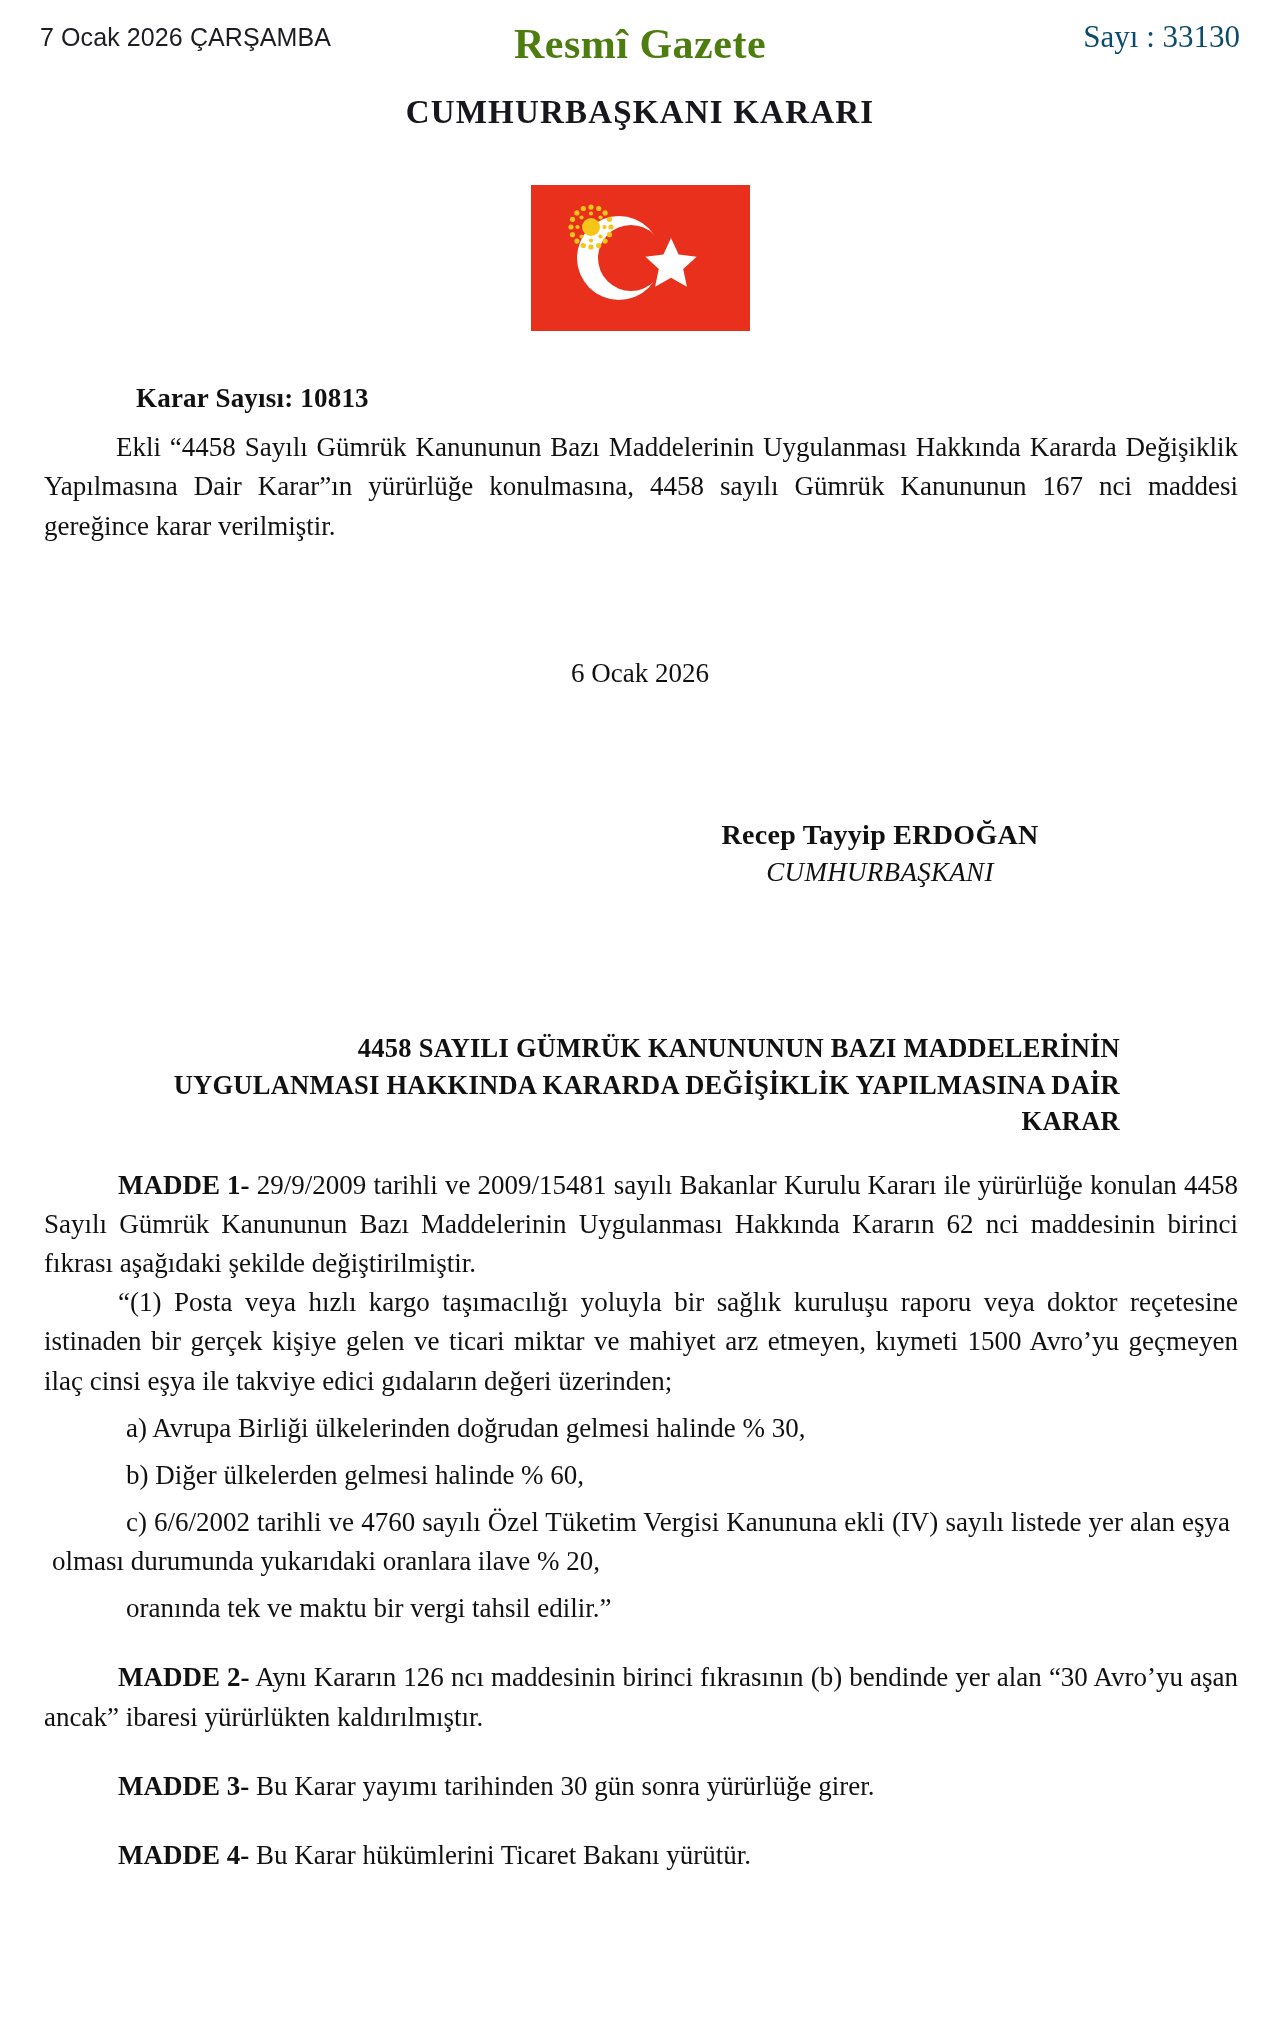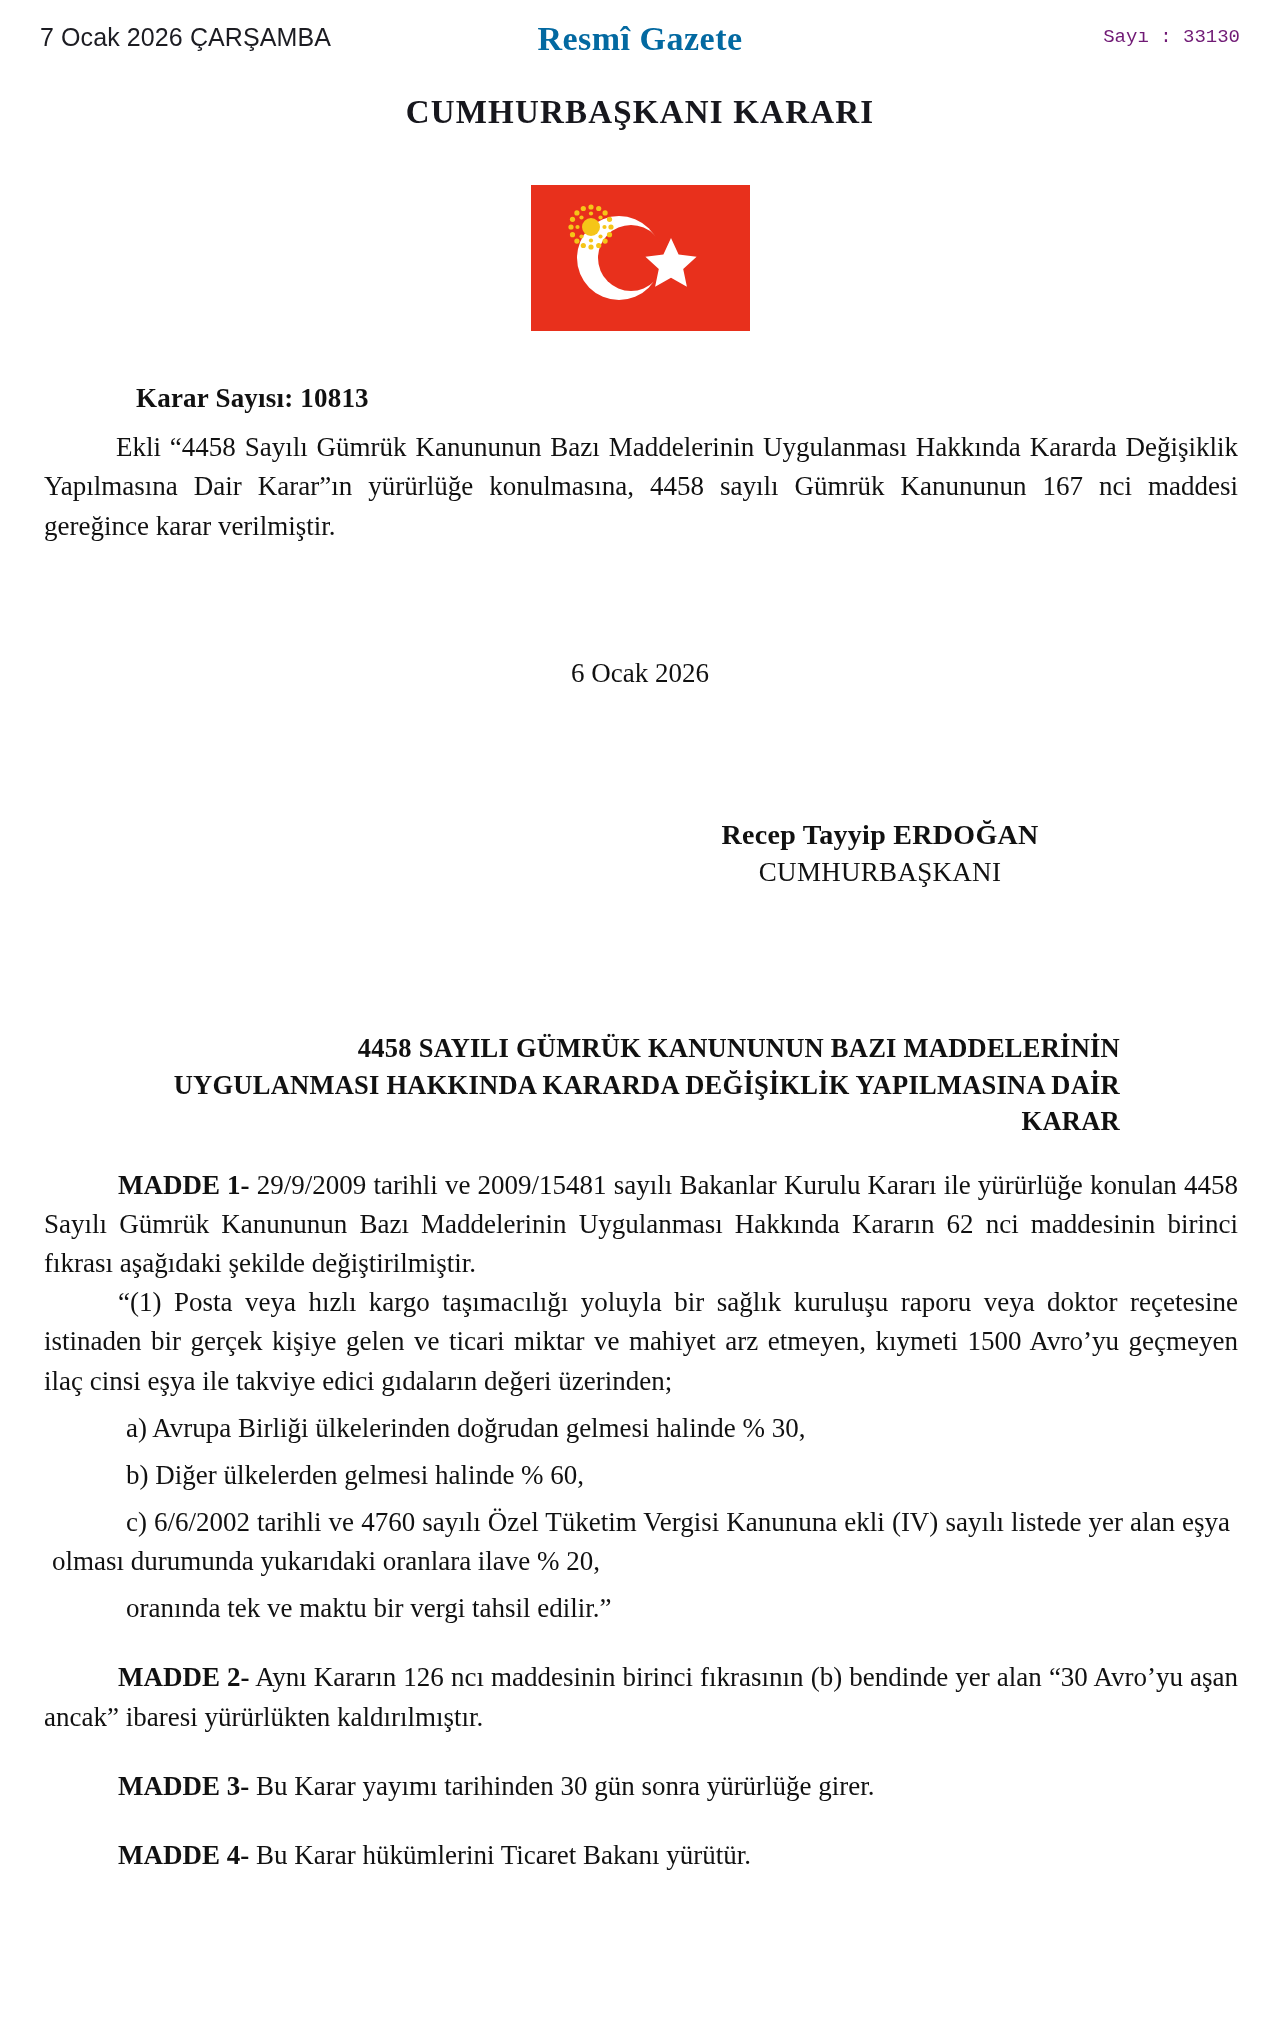--- a/index.html
+++ b/index.html
@@ -41,29 +41,29 @@
     letter-spacing: 0.1px;
     white-space: nowrap;
   }
   .masthead-title {
     position: absolute;
     left: 50%;
     transform: translateX(-50%);
     top: 20px;
     font-family: "Liberation Serif", "DejaVu Serif", serif;
     font-weight: bold;
-    font-size: 34px;
-    color: #0369a1;
+    font-size: 42px;
+    color: #4d7c0f;
     letter-spacing: 0.5px;
     white-space: nowrap;
   }
   .masthead-issue {
-    font-family: Liberation Mono, monospace;
-    font-size: 19px;
-    color: #701a75;
+    font-family: Liberation Serif, serif;
+    font-size: 31px;
+    color: #0c4a6e;
     white-space: nowrap;
   }
 
   
   .doc-title {
     text-align: center;
     font-family: "Liberation Serif", "DejaVu Serif", serif;
     font-weight: bold;
     font-size: 33px;
     letter-spacing: 1.2px;
@@ -120,20 +120,21 @@
   }
   .sign-name {
     font-weight: bold;
     font-size: 28px;
     letter-spacing: 0.3px;
   }
   .sign-role {
     font-size: 27px;
     letter-spacing: 0.3px;
     margin-top: 6px;
+    font-style: italic;
   }
 
   
   .annex-heading {
     margin-top: 142px;
     text-align: right;
     font-weight: bold;
     font-size: 26.5px;
     line-height: 1.38;
     letter-spacing: 0.25px;

